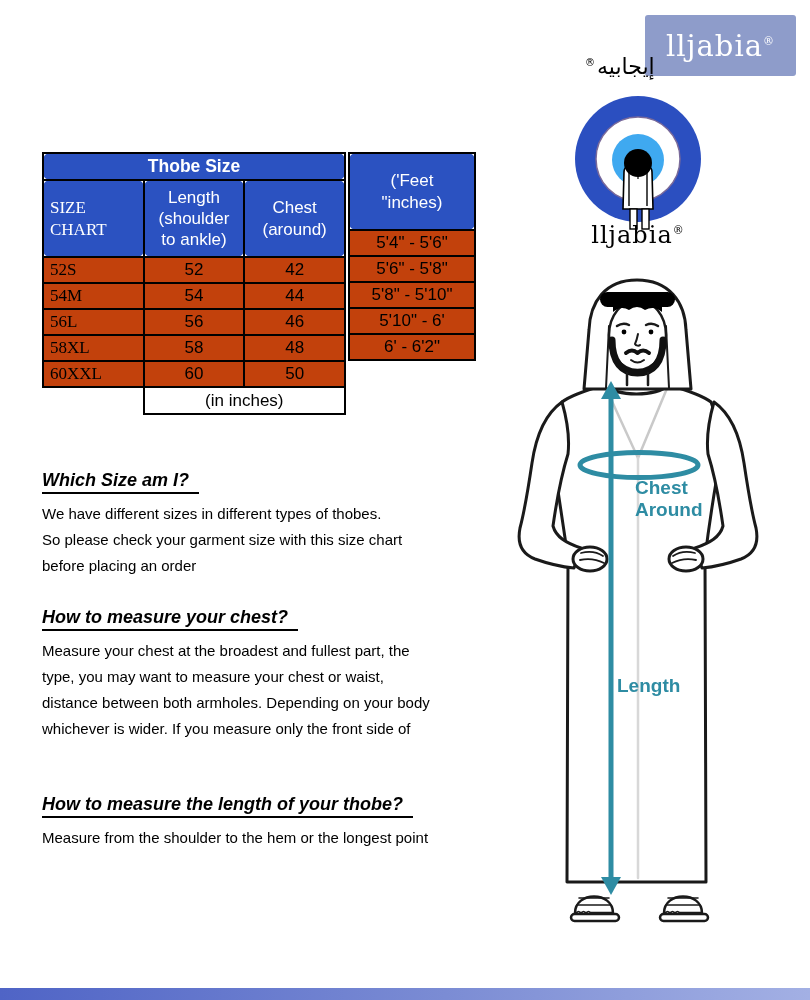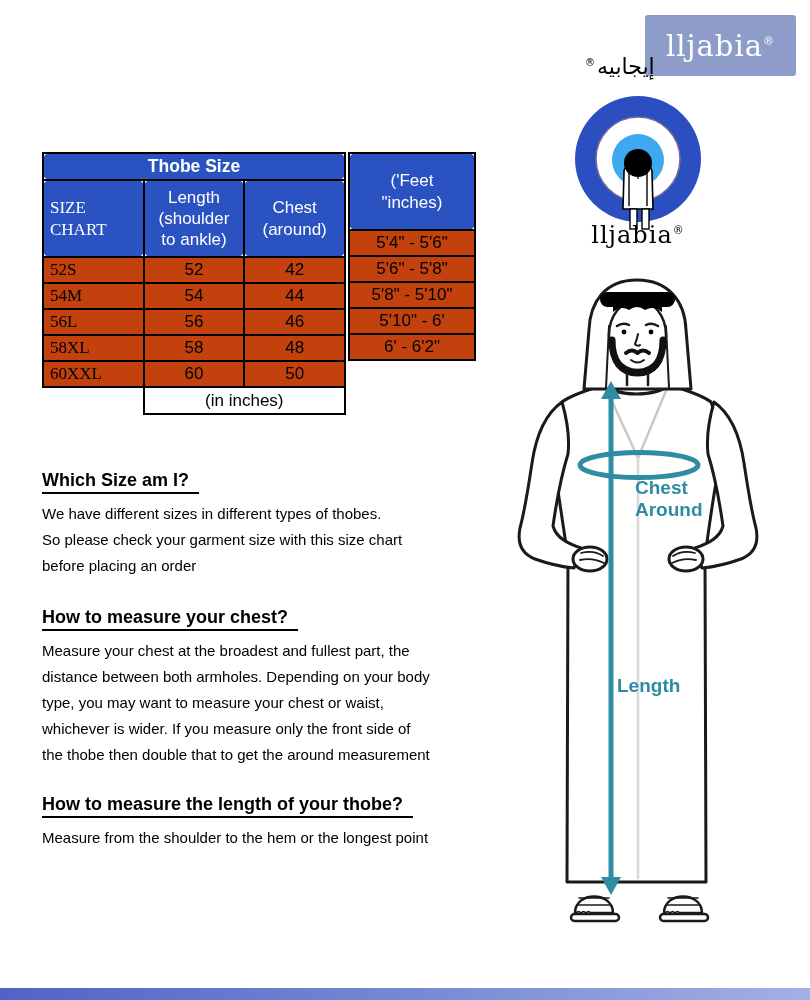--- a/index.html
+++ b/index.html
@@ -15,21 +15,21 @@
   .sizetable td.hdr{background:#2b52c1;color:#fff;border-radius:7px;}
   .sizetable tr.group td{height:25px;font-size:17.5px;font-weight:bold;}
   .sizetable tr.sub td{height:75px;}
   .sizetable tr.datarow td{height:24px;background:#c2410c;}
   .sizetable td.leftcell{text-align:left;padding-left:6px;font-family:Liberation Serif, serif;}
   .sizetable td.noborder{border:none;background:#fff;}
   .sizetable tr.unitrow td{height:25px;}
 
   
   .section{position:absolute;left:42px;width:480px;}
-  .section .shead{display:inline-block;font-size:18px;font-weight:bold;
+  .section .shead{display:inline-block;font-size:18px;font-weight:bold;font-style:italic;
                   border-bottom:2.5px solid #000;padding-right:10px;padding-bottom:1px;margin-bottom:7px;}
   .section .bline{font-size:15px;line-height:26px;white-space:nowrap;}
   #section-1{top:470px;}
   #section-2{top:607px;}
   #section-3{top:794px;}
 
   
   #brand-box{position:absolute;left:645px;top:15px;width:151px;height:61px;background:#8e9cca;
              border-radius:3px;display:flex;align-items:center;justify-content:center;}
   .wordmark{font-family:"DejaVu Serif", serif;letter-spacing:1px;}
@@ -138,24 +138,23 @@
   <div id="section-1" class="section">
     <div class="shead">Which Size am I?</div>
     <div class="bline">We have different sizes in different types of thobes.</div>
     <div class="bline">So please check your garment size with this size chart</div>
     <div class="bline">before placing an order</div>
   </div>
 
   <div id="section-2" class="section">
     <div class="shead">How to measure your chest?</div>
     <div class="bline">Measure your chest at the broadest and fullest part, the</div>
+    <div class="bline">type, you may want to measure your chest or waist,</div>
     <div class="bline">distance between both armholes. Depending on your body</div>
-    <div class="bline">type, you may want to measure your chest or waist,</div>
     <div class="bline">whichever is wider. If you measure only the front side of</div>
-    <div class="bline">the thobe then double that to get the around measurement</div>
   </div>
 
   <div id="section-3" class="section">
     <div class="shead">How to measure the length of your thobe?</div>
     <div class="bline">Measure from the shoulder to the hem or the longest point</div>
   </div>
 
   <div id="brand-box">
     <span class="wordmark"><span>lljabia</span><sup class="reg">®</sup></span>
   </div>

